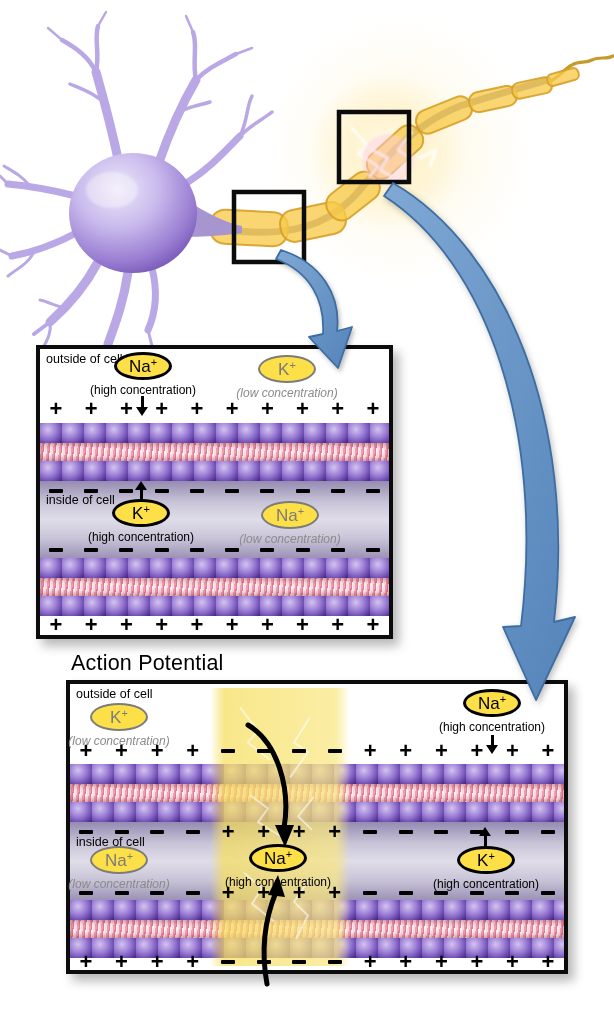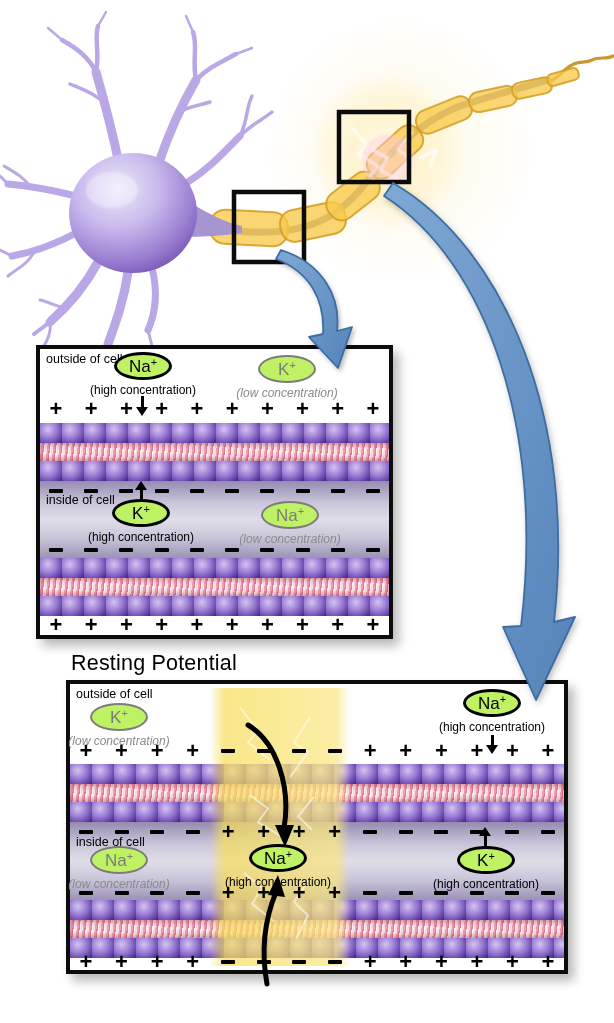--- a/index.html
+++ b/index.html
@@ -45,21 +45,21 @@
   .charges{position:absolute;left:0;right:0;display:flex;justify-content:space-between;
            padding:0 8px;height:20px;z-index:2;}
   .sign{display:flex;align-items:center;justify-content:center;width:16px;height:20px;
         font-weight:700;font-size:22px;line-height:1;color:#000;}
   .sign.minus{font-size:0;}
   .sign.minus::after{content:"";width:14px;height:4px;background:#000;border-radius:1px;}
 
   
   .ion{position:absolute;width:58px;text-align:center;z-index:2;}
   .ion .ellipse{width:58px;height:28px;border:3px solid #000;border-radius:50%;
-        background:#bef264;display:flex;align-items:center;justify-content:center;
+        background:#fde047;display:flex;align-items:center;justify-content:center;
         font-size:17px;line-height:1;box-sizing:border-box;}
   .ion sup{font-size:11px;line-height:1;transform:translateY(-4px);display:inline-block;}
   .ion .note{position:relative;left:50%;transform:translateX(-50%);width:max-content;
         font-size:12px;margin-top:3px;color:#000;}
   .ion.gray .ellipse{border-color:#7c7c7c;border-width:2.5px;color:#7c7c7c;}
   .ion.gray .note{color:#8a8a8a;font-style:italic;}
 
   
   .varrow{position:absolute;width:2.5px;background:#000;z-index:2;}
   .varrow.down::after{content:"";position:absolute;top:100%;left:50%;transform:translateX(-50%);
@@ -158,21 +158,21 @@
 
     <g stroke="#ffffff" stroke-width="2.6" fill="none" stroke-linejoin="round" stroke-linecap="round" opacity="0.95" filter="url(#soft)">
       <path d="M 352,128 L 368,146 L 358,154 L 378,166 L 370,176"></path>
       <path d="M 412,132 L 398,150 L 410,158 L 394,176"></path>
       <path d="M 372,150 L 388,158 L 380,170 L 398,180 L 392,194"></path>
       <path d="M 420,158 L 436,150 L 430,166"></path>
     </g>
     <circle cx="388" cy="160" r="26" fill="rgba(255,205,225,0.45)" filter="url(#soft)"></circle>
   </svg>
 
-  <div class="fig-title" id="t-act">Resting Potential</div>
+  <div class="fig-title" id="t-act">Action Potential</div>
 
   <div class="panel" id="panel-rest">
 
     <div class="zone" style="top:0;height:74px;">
       <div class="zone-label" style="top:3px;">outside of cell</div>
       <div class="ion black" style="left:74px;top:3px;">
         <div class="ellipse">
             <span>Na</span>
             <sup>+</sup>
           </div>

